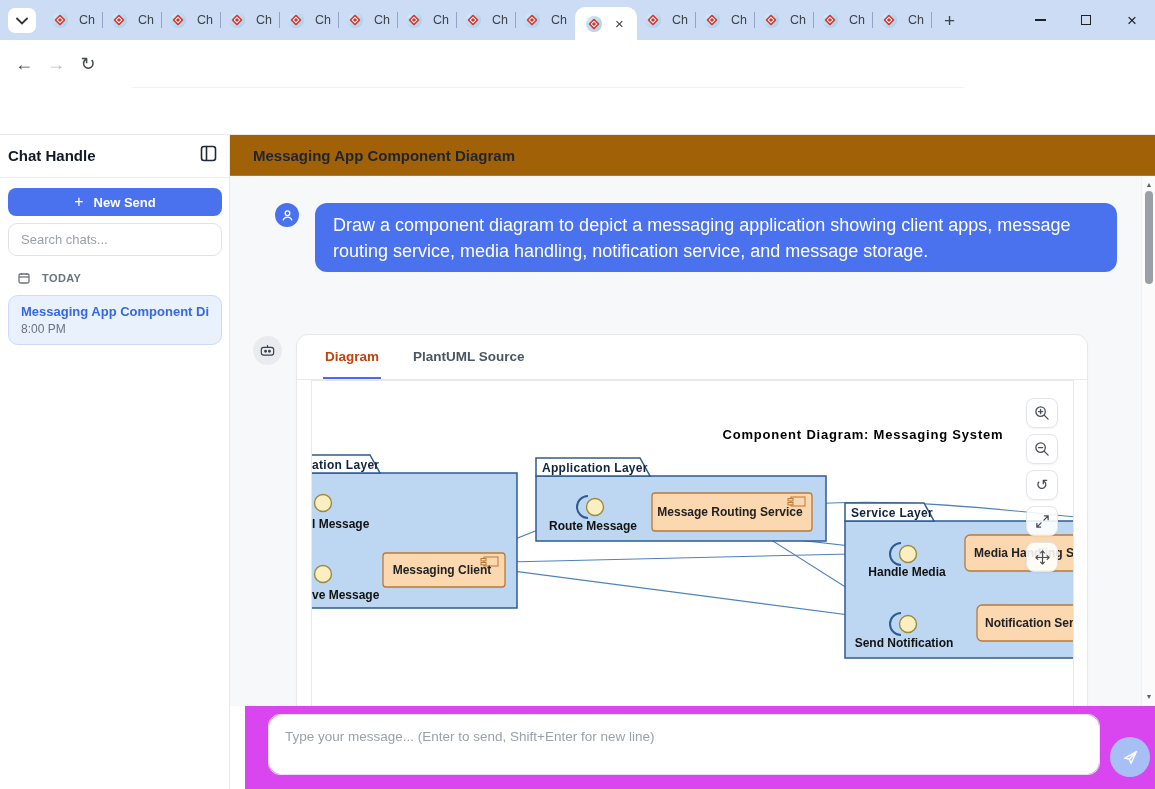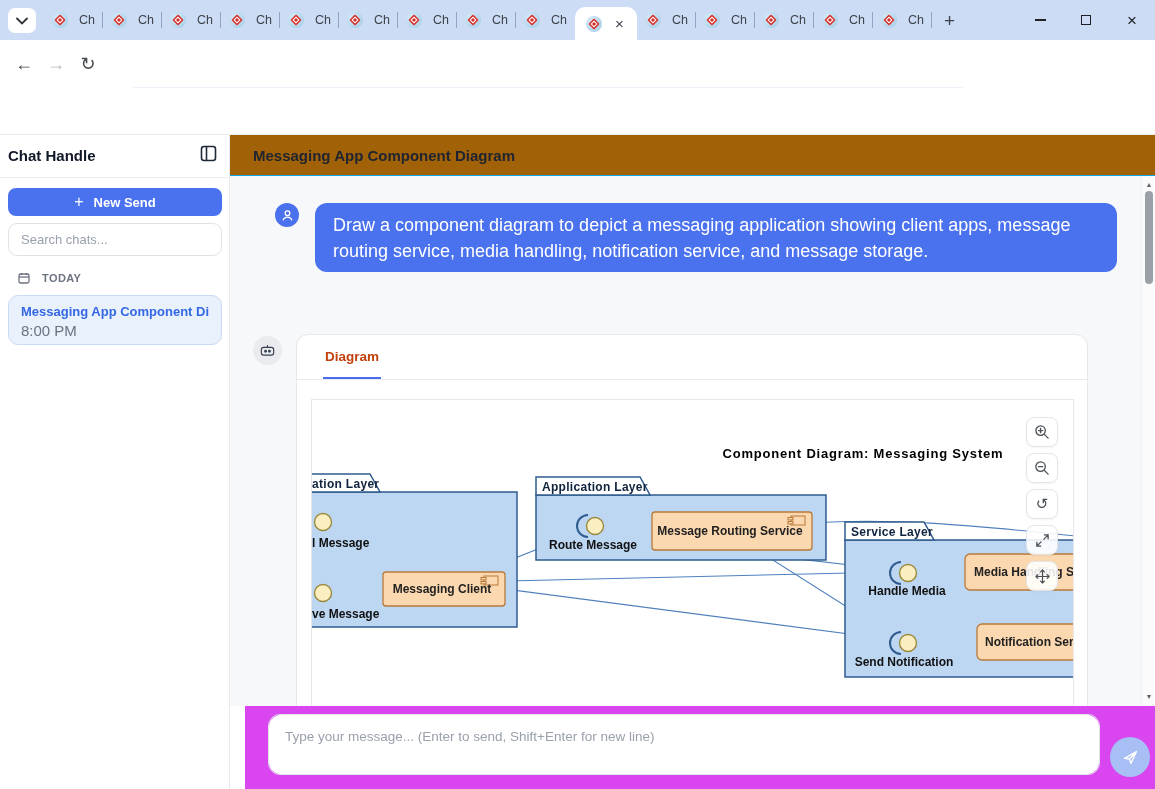--- a/index.html
+++ b/index.html
@@ -100,21 +100,21 @@
     outline:none; }
   .search-input::placeholder { color:#9AA1AC; }
   .today-row { position:absolute; left:18px; top:137px; display:flex; align-items:center; gap:12px;
     color:#6B7280; }
   .today-label { font-size:11px; font-weight:700; letter-spacing:.4px; }
   .chat-item { position:absolute; left:8px; top:160px; width:214px; height:50px;
     background:#E9F1FD; border:1px solid #C8DBF7; border-radius:10px; padding:8px 12px;
     cursor:pointer; }
   .chat-item-title { font-size:13px; font-weight:700; color:#3568E4; white-space:nowrap;
     overflow:hidden; }
-  .chat-item-time { font-size:15px; color:#6B7280; margin-top:3px; }
+  .chat-item-time { font-size:12px; color:#6B7280; margin-top:3px; }
 
   
   .main { position:absolute; left:230px; top:135px; width:925px; height:654px; background:#fff; }
   .page-titlebar { position:absolute; left:0; top:0; width:100%; height:41px; background:#a16207;
     border-bottom:1px solid #0ea5e9; }
   .page-title { position:absolute; left:23px; top:12px; font-size:15px; font-weight:700; color:#1F2430; }
   .chat-area { position:absolute; left:0; top:41px; width:911px; height:530px; background:#F7F8FA;
     overflow:hidden; }
   .user-row-avatar { position:absolute; left:45px; top:27px; width:24px; height:24px;
     border-radius:50%; background:#4A72EE; display:flex; align-items:center; justify-content:center; }
@@ -125,21 +125,21 @@
     border-radius:50%; background:#E9EBEE; display:flex; align-items:center; justify-content:center; }
   .answer-card { position:absolute; left:66px; top:158px; width:792px; height:420px;
     background:#fff; border:1px solid #E6E8EC; border-radius:12px 12px 0 0;
     box-shadow:0 1px 2px rgba(16,24,40,.04); }
   .card-tabs { position:absolute; left:0; top:0; width:100%; height:45px;
     border-bottom:1px solid #E8EAEE; display:flex; align-items:stretch; padding-left:26px; gap:30px; }
   .card-tab { background:none; border:none; font-size:13.5px; font-weight:700; color:#4B5563;
     display:flex; align-items:center; border-bottom:2px solid transparent; padding:0 2px; }
   .card-tab.active { color:#c2410c; border-bottom-color:#4A6BF0; }
   .viewport { position:absolute; left:14px; top:45px; width:763px; height:374px;
-    border:1px solid #E6E8EC; background:#fff; overflow:hidden;margin-top:19px; }
+    border:1px solid #E6E8EC; background:#fff; overflow:hidden; }
   .zoom-controls { position:absolute; right:15px; top:17px; display:flex; flex-direction:column;
     gap:6px; }
   .zctl { width:32px; height:30px; border-radius:8px; border:1px solid #E2E4E8;
     background:rgba(255,255,255,.88); color:#4A4F57; display:flex; align-items:center;
     justify-content:center; box-shadow:0 1px 2px rgba(0,0,0,.05); font-size:15px; }
 
   
   .chat-scrollbar { position:absolute; left:911px; top:41px; width:14px; height:530px;
     background:#FBFBFC; border-left:1px solid #F0F1F3; }
   .scroll-up, .scroll-down { position:absolute; left:0; width:14px; height:14px; font-size:7px;
@@ -395,20 +395,21 @@
           <rect x="3" y="5" width="16" height="10" rx="3"></rect>
           <circle cx="8.5" cy="10" r="1.1" fill="#374151"></circle>
             <circle cx="13.5" cy="10" r="1.1" fill="#374151"></circle>
           <line x1="11" y1="2" x2="11" y2="5"></line>
         </svg>
       </span>
 
       <div class="answer-card">
         <div class="card-tabs">
           <button class="card-tab active">Diagram</button>
+          <button class="card-tab">PlantUML Source</button>
         </div>
 
         <div class="viewport">
           <svg width="763" height="374" viewBox="0 0 763 374">
 
             <text class="uml-label uml-title" x="551" y="58" text-anchor="middle">Component Diagram: Messaging System</text>
 
             <g stroke="#4F81BD" stroke-width="1.1" fill="none">
               <line x1="19" y1="125" x2="120" y2="172"></line>
               <line x1="20" y1="193" x2="71" y2="193"></line>

